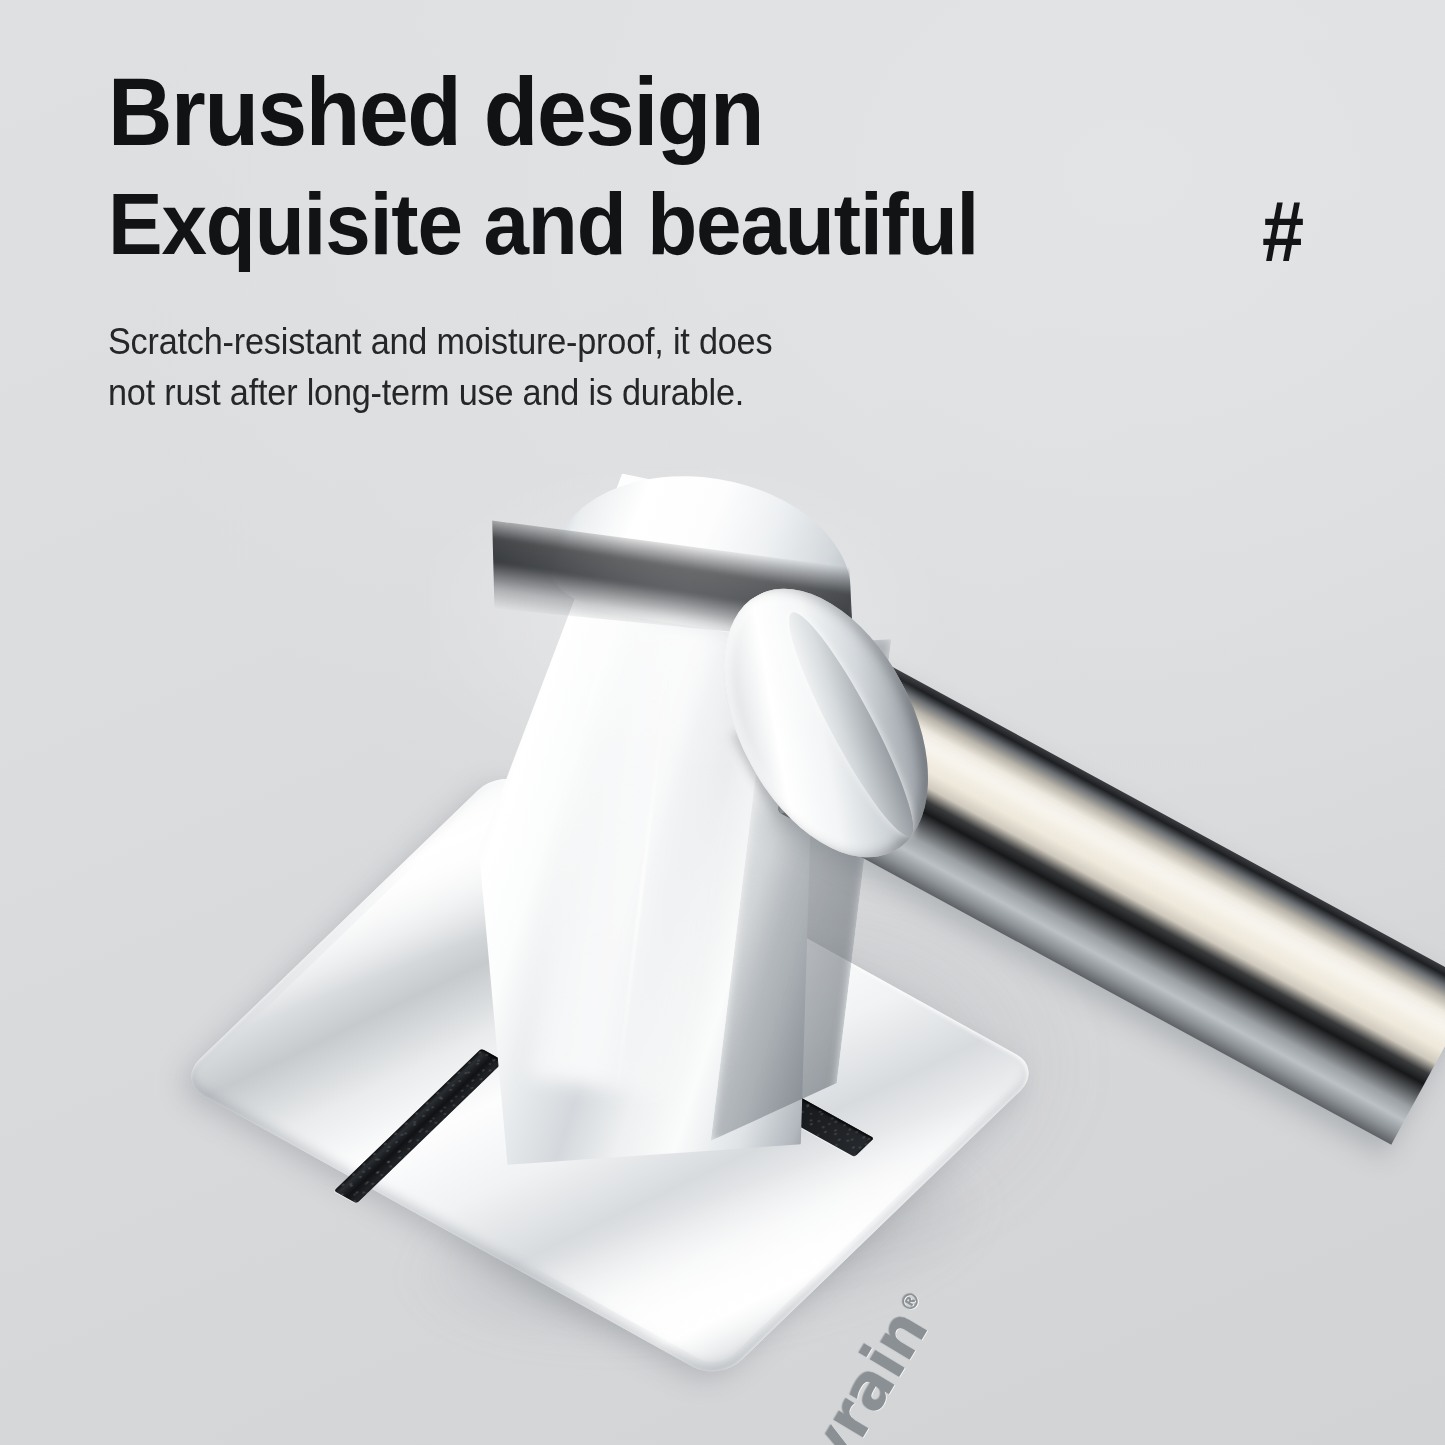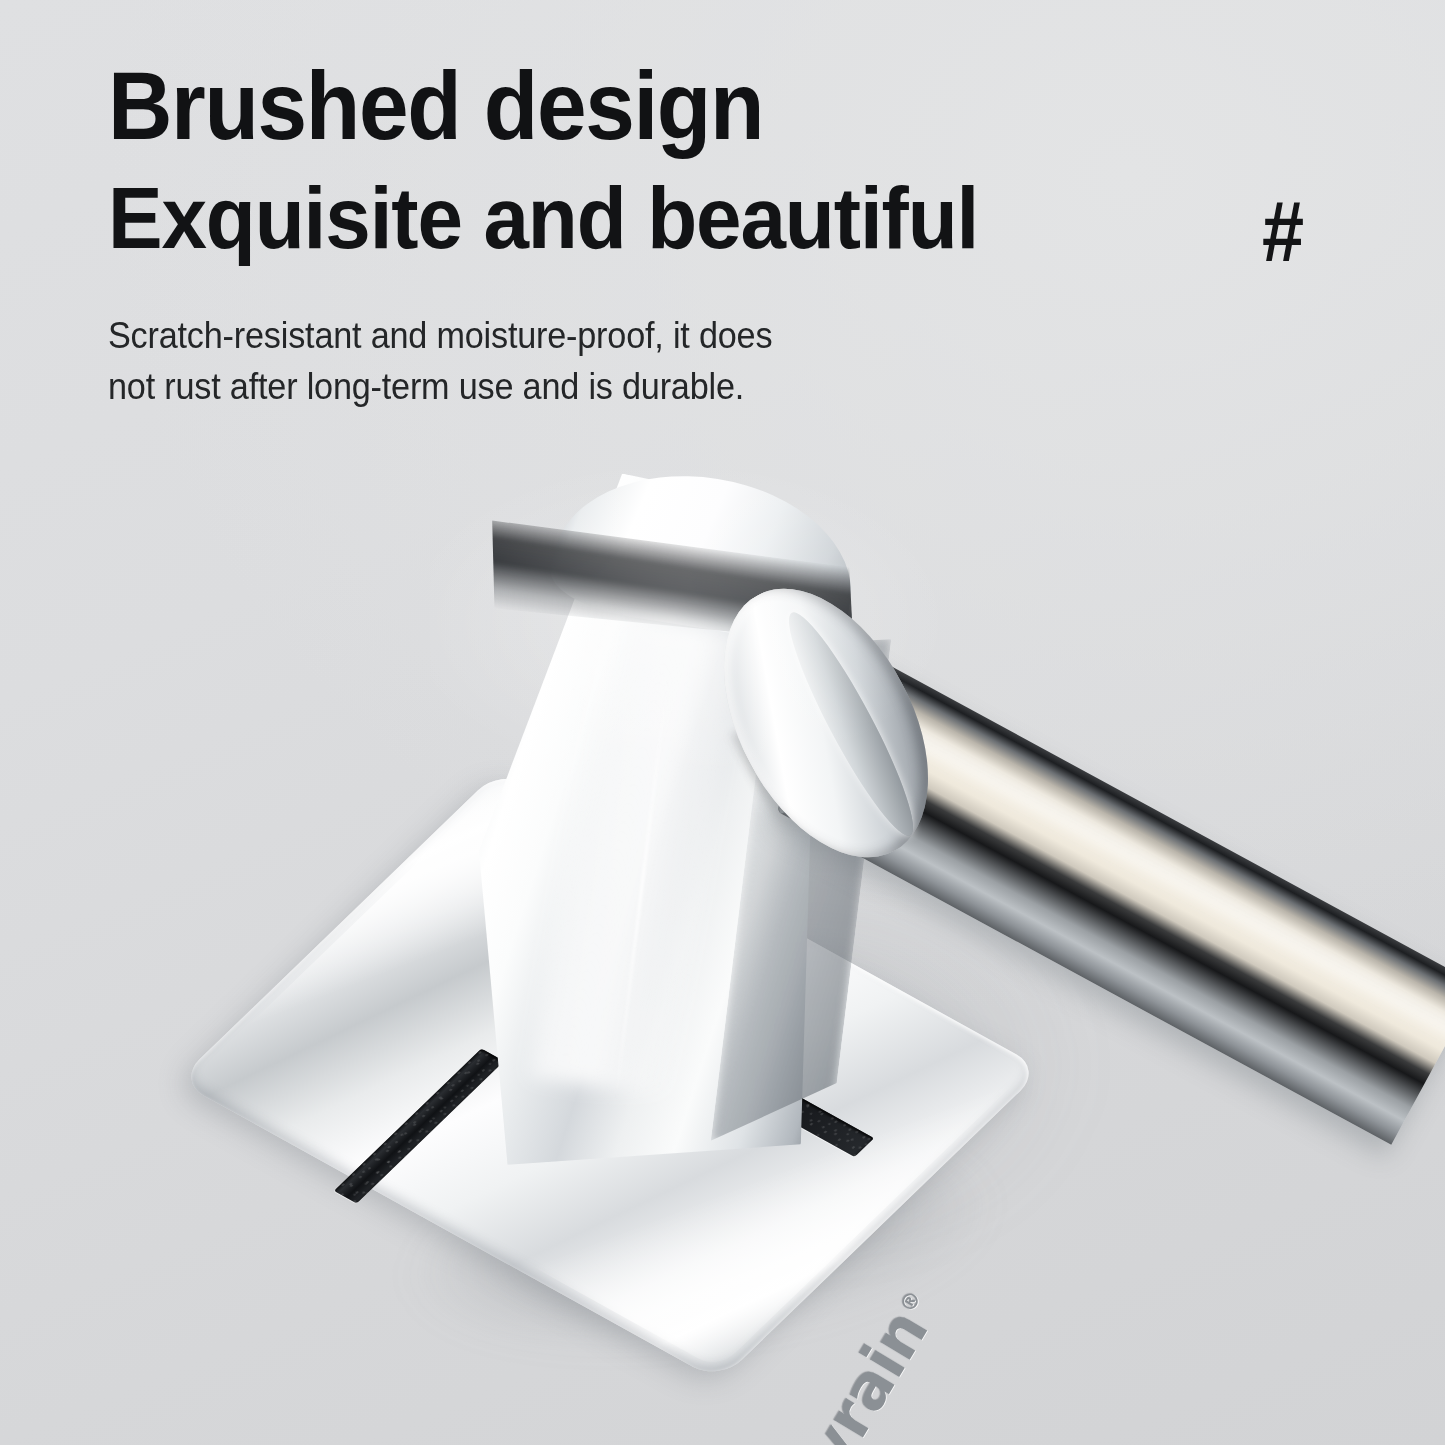--- a/index.html
+++ b/index.html
@@ -14,21 +14,21 @@
   .stage {
     position:relative;
     width:1445px; height:1445px;
     background:
       radial-gradient(ellipse 115% 95% at 78% 12%, #e3e4e5 0%, rgba(227,228,229,0) 62%),
       linear-gradient(157deg, #dfe0e2 0%, #dcdddf 34%, #d6d7d9 70%, #d2d3d5 100%);
     overflow:hidden;
   }
 
   
-  .copy { position:absolute; left:108px; top:58px; width:1050px; }
+  .copy { position:absolute; left:108px; top:64px; width:1050px; }
 
   .headline-1 {
     font-size:96px;
     font-weight:700;
     line-height:1.0;
     color:#111214;
     letter-spacing:-1.5px;
     transform:scaleX(.93);
     transform-origin:left center;
     white-space:nowrap;

